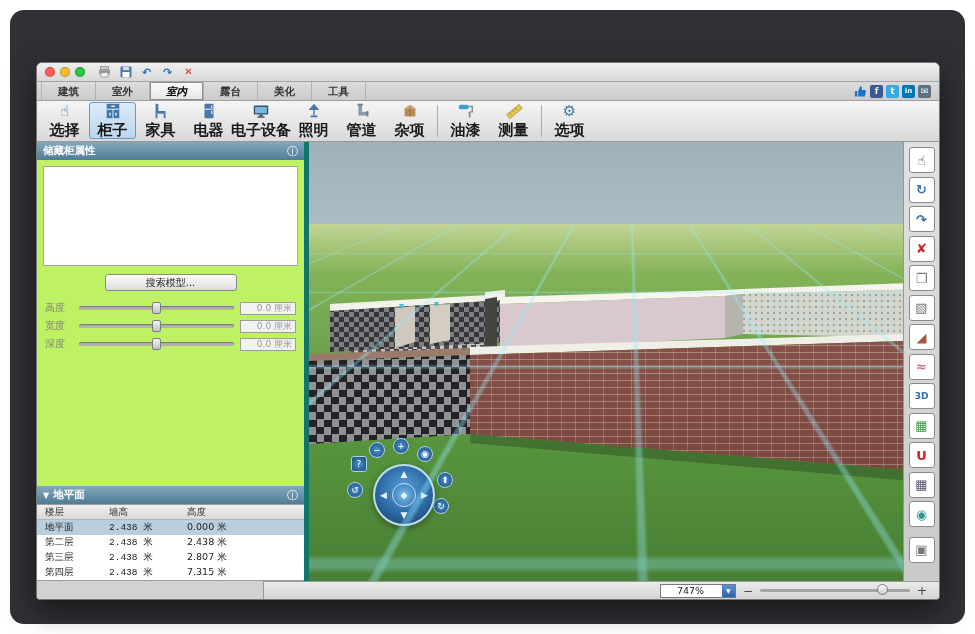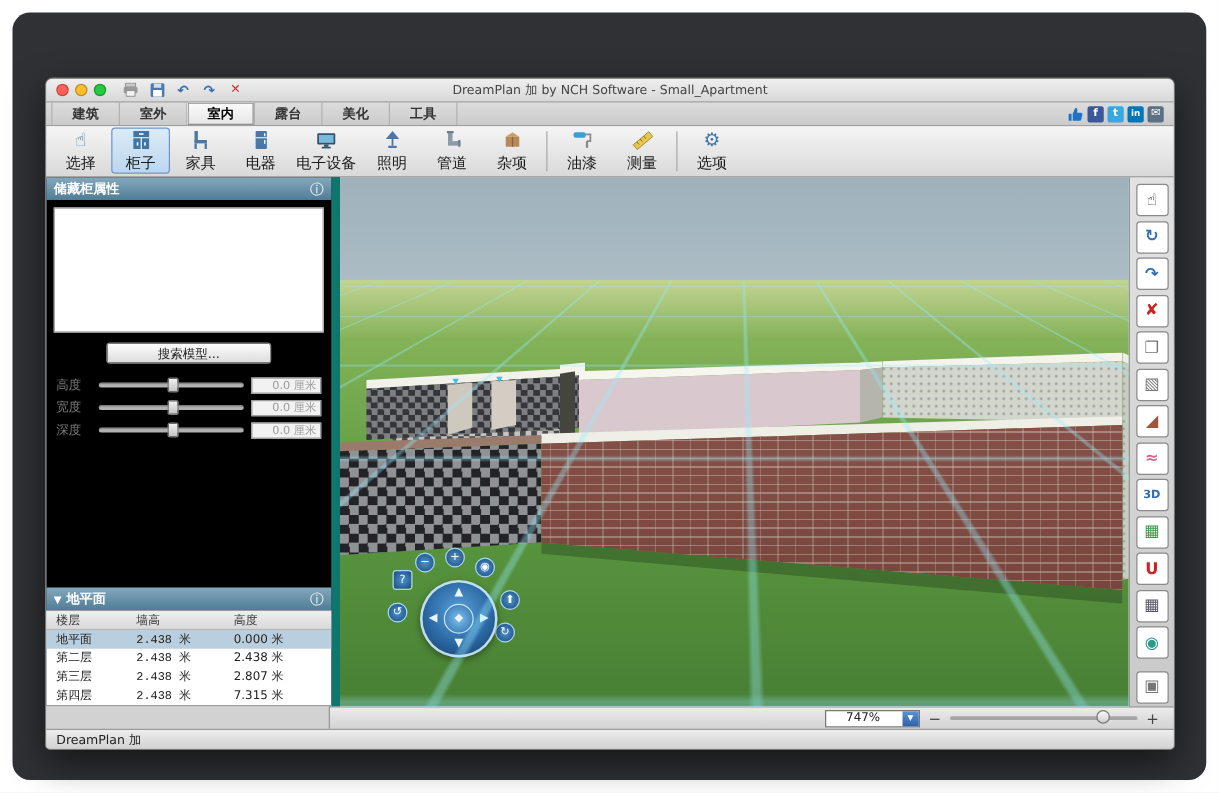--- a/index.html
+++ b/index.html
@@ -22,44 +22,44 @@
   .tb-btn.undo,.tb-btn.redo { color:#2f6fb2; font-weight:bold; }
   .tb-btn.close { color:#c33; font-weight:bold; font-size:10px; }
   .win-title { position:absolute; left:0; right:0; text-align:center; font-size:10px; color:#444; pointer-events:none; }
 
   
   .tabbar { height:19px; background:linear-gradient(#dcdcdc,#cbcbcb); border-bottom:1px solid #9f9f9f;
             display:flex; align-items:stretch; padding-left:4px; flex:none; }
   .tab { padding:0 16px; font-size:10.5px; font-weight:bold; color:#333; line-height:18px;
          border-right:1px solid #b2b2b2; cursor:default; }
   .tab:first-child { border-left:1px solid #b2b2b2; }
-  .tab.active { background:linear-gradient(#fbfbfb,#e6e6e6); box-shadow:inset 0 0 0 1px #8f8f8f; color:#000; }
+  .tab.active { background:linear-gradient(#fbfbfb,#e6e6e6); box-shadow:inset 0 0 0 1px #8f8f8f; color:#000;font-style:italic; }
   .social { margin-left:auto; display:flex; align-items:center; gap:3px; padding-right:8px; }
   .soc { width:13px; height:13px; border-radius:2px; color:#fff; font-size:8.5px; font-weight:bold;
          display:flex; align-items:center; justify-content:center; }
   .soc.fb { background:#3b5998; } .soc.tw { background:#38a8e0; } .soc.li { background:#0077b5; font-size:7px; }
   .soc.mail { background:#5c7184; font-size:9px; }
   .soc.like { background:transparent; }
 
   
   .toolbar { height:41px; background:linear-gradient(#f5f5f5,#d9d9d9); border-bottom:1px solid #979797;
              display:flex; align-items:center; padding:1px 4px 2px; gap:1px; flex:none; }
   .tool { width:47px; height:37px; display:flex; flex-direction:column; align-items:center; justify-content:center;
           gap:1px; border:1px solid transparent; border-radius:3px; cursor:default; }
   .tool.wide { width:56px; }
   .tool.active { background:linear-gradient(#dcebf8,#bcd6ee); border-color:#6a96c8; }
-  .tool .tlabel { font-size:12px; color:#1a1a1a; white-space:nowrap; }
+  .tool .tlabel { font-size:15px; color:#1a1a1a; white-space:nowrap;font-weight:bold; }
   .tool .tico { height:19px; display:flex; align-items:center; justify-content:center; font-size:15px; color:#3f76a6; }
   .tsep { width:1px; height:32px; background:#aaa; margin:0 3px; }
 
   
   .main { flex:1; display:flex; min-height:0; }
 
   
-  .lpanel { width:235px; flex:none; background:#000000; border-right:7px solid #0f766e; display:flex; flex-direction:column; }
+  .lpanel { width:272px; flex:none; background:#bef264; border-right:5px solid #0f766e; display:flex; flex-direction:column; }
   .phead { height:18px; background:linear-gradient(#84a8bc,#4f7d97); color:#fff; font-size:10.5px; font-weight:bold;
            display:flex; align-items:center; padding:0 6px; flex:none; }
   .phead .info { margin-left:auto; font-size:11px; font-weight:normal; }
   .phead .tri { font-size:8px; margin-right:4px; }
   .preview { margin:6px; height:100px; background:#fff; border:1px solid #a5a5a5; flex:none; }
   .searchbtn { display:block; margin:2px auto 8px; width:132px; height:17px; font-size:10px; color:#222;
                background:linear-gradient(#fdfdfd,#dcdcdc); border:1px solid #8a8a8a; border-radius:3px;
                font-family:inherit; }
   .srow { display:flex; align-items:center; height:18px; padding:0 8px; gap:6px; flex:none; }
   .srow .slabel { width:28px; font-size:10px; color:#7d7d7d; flex:none; }
@@ -208,21 +208,20 @@
             <svg width="12" height="12" viewBox="0 0 12 12">
                 <rect x="0.5" y="0.5" width="11" height="11" rx="1.2" fill="#4a7ab0"></rect>
                 <rect x="3" y="0.8" width="6" height="3.4" fill="#d8dde2"></rect>
                 <rect x="2.5" y="6" width="7" height="5.3" fill="#fff"></rect>
               </svg>
           </span>
           <span class="tb-btn undo">↶</span>
           <span class="tb-btn redo">↷</span>
           <span class="tb-btn close">✕</span>
         </div>
-        <div class="win-title">DreamPlan 加 by NCH Software - Small_Apartment</div>
       </div>
 
       <div class="tabbar">
         <div class="tab">建筑</div>
         <div class="tab">室外</div>
         <div class="tab active">室内</div>
         <div class="tab">露台</div>
         <div class="tab">美化</div>
         <div class="tab">工具</div>
         <div class="social">
@@ -528,19 +527,16 @@
             <span class="zcaret">▼</span>
           </div>
           <button class="zbtn">−</button>
           <div class="ztrack">
               <div class="zthumb"></div>
             </div>
           <button class="zbtn">+</button>
         </div>
       </div>
 
-      <div class="appstatus">
-        <span>DreamPlan 加</span>
-      </div>
 
     </div>
   </div>
 </div>
 
 </body></html>

